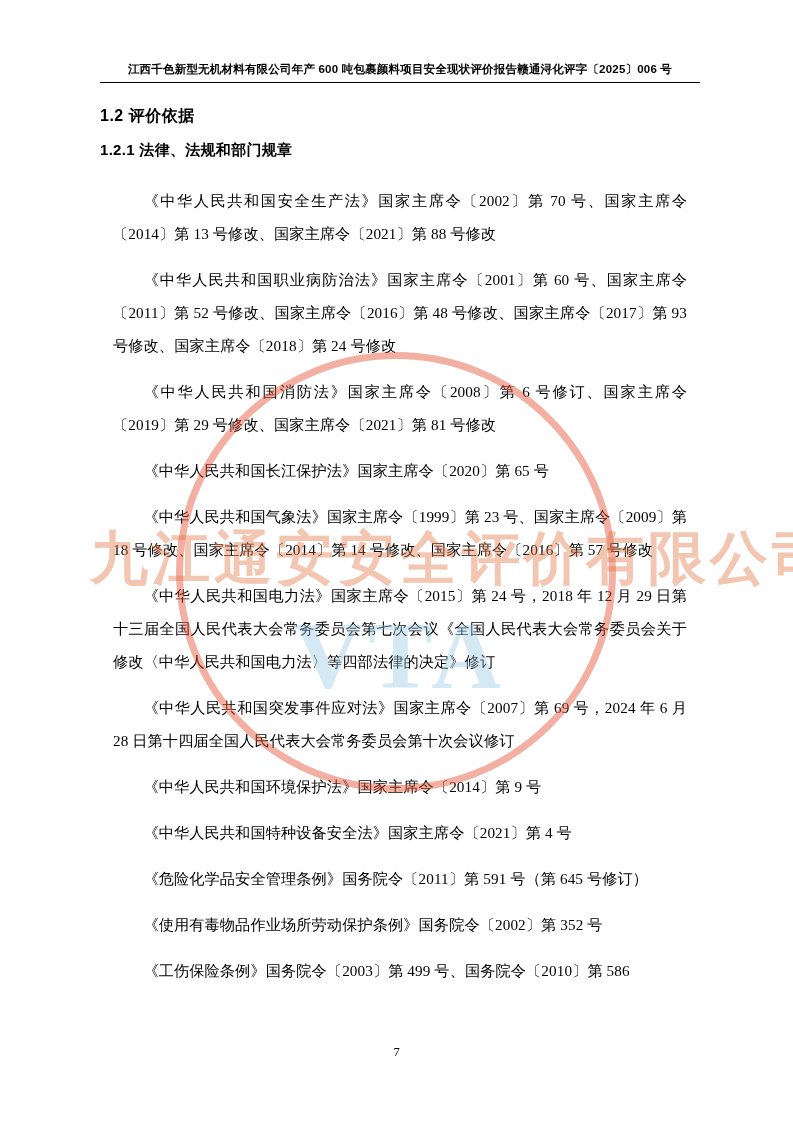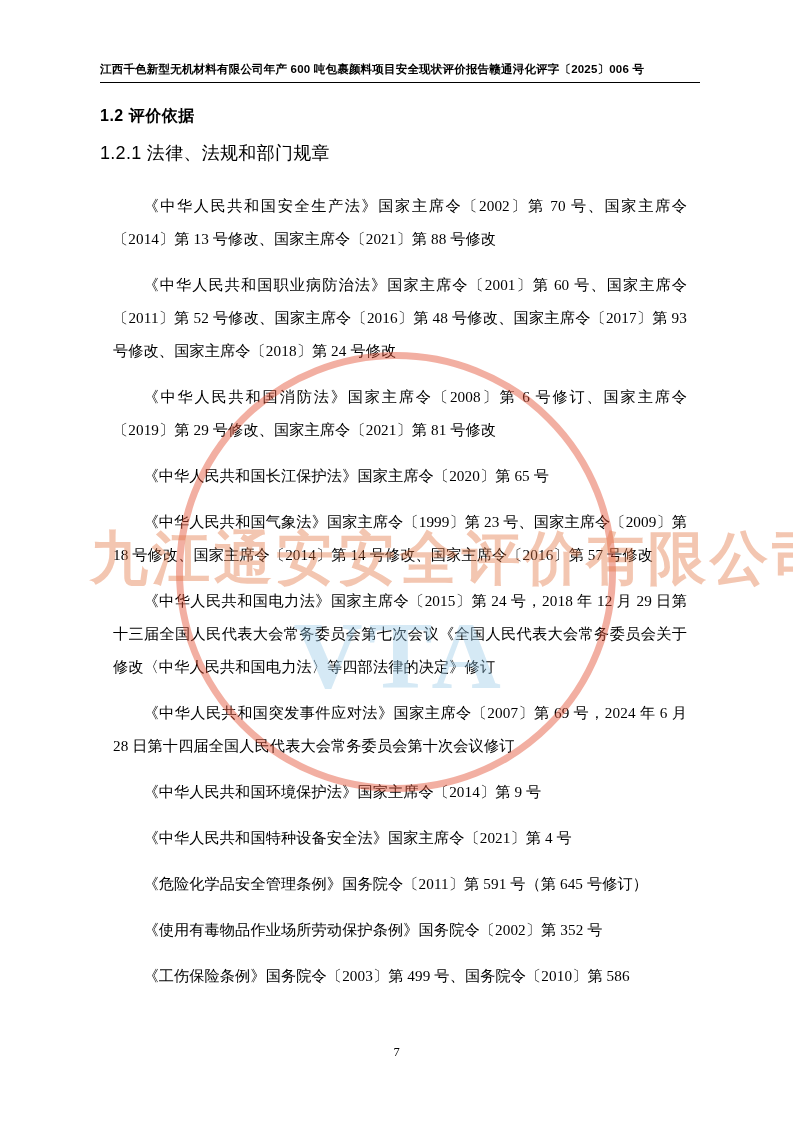--- a/index.html
+++ b/index.html
@@ -17,21 +17,21 @@
     color: #000000;
   }
 
   
   .header {
     position: absolute;
     top: 62px;
     left: 100px;
     width: 600px;
     display: flex;
-    justify-content: flex-start;
+    justify-content: center;
     align-items: flex-end;
     font-size: 11.5px;
     font-weight: bold;
     font-family: "Liberation Sans", "DejaVu Sans", sans-serif;
     letter-spacing: 0.2px;
     white-space: nowrap;
   }
   .header-rule {
     position: absolute;
     top: 82px;
@@ -51,22 +51,22 @@
     width: 600px;
   }
   .h2 {
     font-size: 16px;
     font-weight: bold;
     font-family: "Liberation Sans", "DejaVu Sans", sans-serif;
     margin: 10px 0 4px 0;
     letter-spacing: 0.5px;
   }
   .h3 {
-    font-size: 18px;
-    font-weight: normal;
+    font-size: 15px;
+    font-weight: bold;
     font-family: "Liberation Sans", "DejaVu Sans", sans-serif;
     margin: 14px 0 24px 0;
     letter-spacing: 0.3px;
   }
   p.para {
     font-size: 15.2px;
     line-height: 33px;
     margin: 13px;
     text-indent: 2em;
     text-align: justify;

